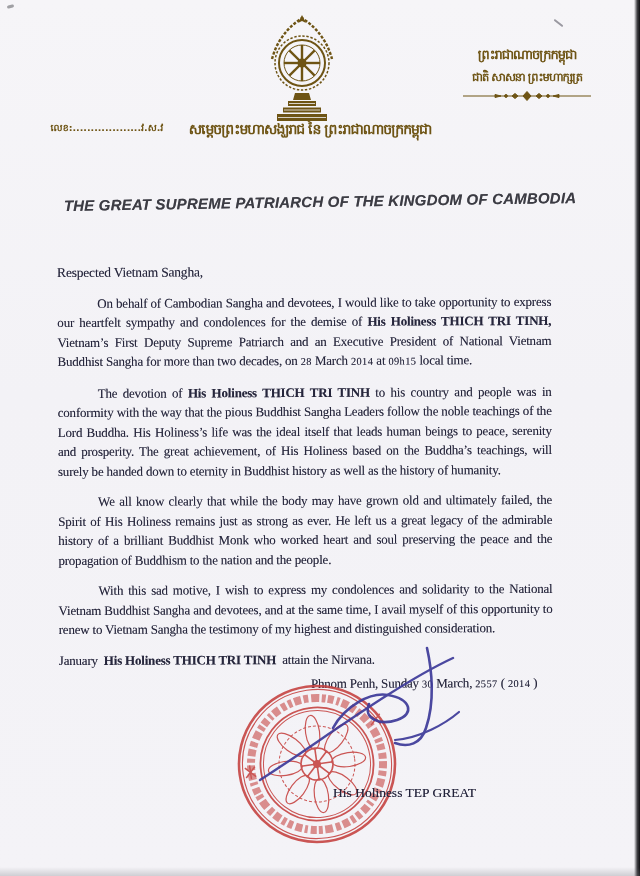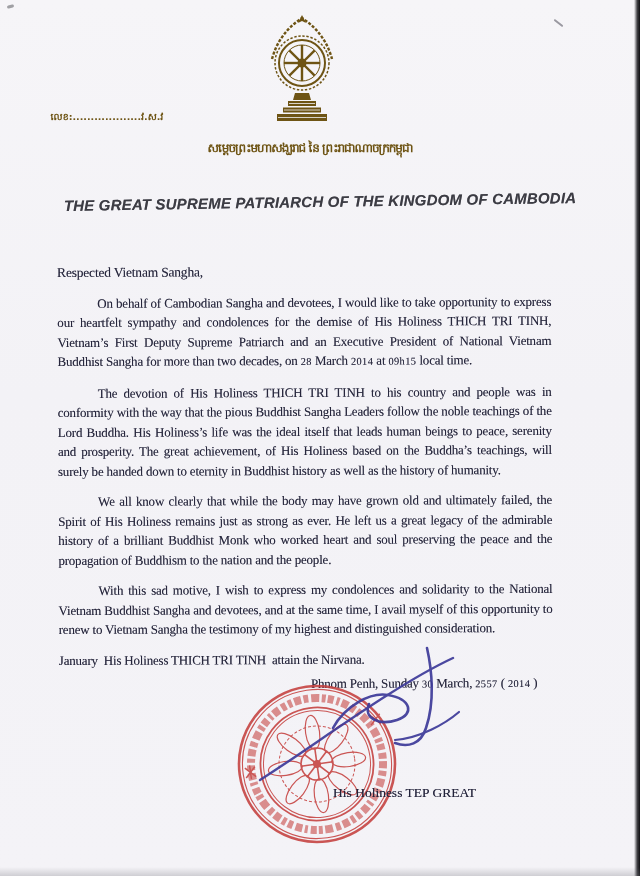--- a/index.html
+++ b/index.html
@@ -20,35 +20,35 @@
   .gold{color:#6e5414;}
   .kh{font-family:"DejaVu Sans",sans-serif;font-weight:bold;letter-spacing:-1px;
       white-space:nowrap;line-height:1.4;}
   .emblem{position:absolute;left:260px;top:14px;}
   .block-right{position:absolute;left:428px;top:46px;width:198px;text-align:center;}
   .block-right .l1{font-size:13px;}
   .block-right .l2{font-size:11.5px;margin-top:5px;}
   .block-right svg{margin-top:5px;}
   .block-left{position:absolute;left:34px;top:110px;width:146px;text-align:center;}
   .block-left .l1{font-size:12.5px;}
-  .block-left .l2{font-size:9.5px;letter-spacing:0;}
+  .block-left .l2{font-size:9.5px;margin-top:11px;letter-spacing:0;}
   .block-center{position:absolute;left:128px;top:120px;width:364px;text-align:center;}
   .block-center .l1{font-size:12.5px;}
-  .block-center .l2{font-size:12px;margin-top:20px;}
+  .block-center .l2{font-size:14px;margin-top:0;}
   .en-title{position:absolute;left:0;top:193px;width:640px;text-align:center;
     font-family:"Liberation Sans",sans-serif;font-weight:bold;font-style:italic;
     font-size:15px;letter-spacing:.2px;color:#3c3c44;transform:rotate(-.9deg);
     text-shadow:0 0 .6px rgba(60,60,68,.6);}
   
   .letter-body{position:absolute;left:58px;top:262px;width:494px;color:#26263c;
     font-size:13px;line-height:19.5px;letter-spacing:-.2px;transform:rotate(-.25deg);
     text-shadow:0 0 .5px rgba(38,38,60,.45);}
   .salutation{font-size:13.5px;margin:0 0 11px 0;}
   .para{margin:0 0 11px 0;text-indent:40px;text-align:justify;}
-  .b{font-weight:normal;}
+  .b{font-weight:bold;}
   .sm{font-size:.8em;letter-spacing:.4px;}
   .may{margin:3px 0 0 0;text-indent:0;}
   .may .b{margin:0 6px;}
   .dateline{margin:5px 0 0 252px;font-size:13px;}
   
   .seal{position:absolute;left:233px;top:683px;opacity:.88;}
   .signature{position:absolute;left:243px;top:638px;}
   .signer{position:absolute;left:333px;top:785px;font-size:13.5px;color:#22223a;
     text-shadow:0 0 .5px rgba(34,34,58,.5);}
 </style>
@@ -85,20 +85,36 @@
       <rect x="23" y="93.5" width="38" height="5" fill="#6e5414" stroke="none"></rect>
       <rect x="17" y="100" width="50" height="7" fill="#6e5414" stroke="none"></rect>
       <g stroke="#f4f3f6" stroke-width=".8">
         <line x1="29" y1="89.5" x2="55" y2="89.5"></line>
         <line x1="24" y1="96" x2="60" y2="96"></line>
         <line x1="18" y1="103.5" x2="66" y2="103.5"></line>
       </g>
     </g>
   </svg>
 
+  <div class="block-right">
+    <div class="kh gold l1">ព្រះរាជាណាចក្រកម្ពុជា</div>
+    <div class="kh gold l2">ជាតិ សាសនា ព្រះមហាក្សត្រ</div>
+    <svg width="132" height="12" viewBox="0 0 132 12">
+      <g stroke="#6e5414" fill="#6e5414">
+        <line x1="2" y1="6" x2="130" y2="6" stroke-width="1.1"></line>
+        <path d="M66,1.5 L70,6 L66,10.5 L62,6 Z"></path>
+        <path d="M54,3.5 L57,6 L54,8.5 L51,6 Z"></path>
+        <path d="M78,3.5 L81,6 L78,8.5 L75,6 Z"></path>
+        <path d="M34,4.5 L40,6 L34,7.5 Z"></path>
+        <path d="M98,4.5 L92,6 L98,7.5 Z"></path>
+        <circle cx="45" cy="6" r="1.4"></circle>
+          <circle cx="87" cy="6" r="1.4"></circle>
+      </g>
+    </svg>
+  </div>
 
   <div class="block-left">
     <div class="kh gold l2">លេខ:...................វ.ស.វ</div>
   </div>
 
   <div class="block-center">
     <div class="kh gold l2">សម្ដេចព្រះមហាសង្ឃរាជ នៃ ព្រះរាជាណាចក្រកម្ពុជា</div>
   </div>
 
   <div class="en-title">THE GREAT SUPREME PATRIARCH OF THE KINGDOM OF CAMBODIA</div>

